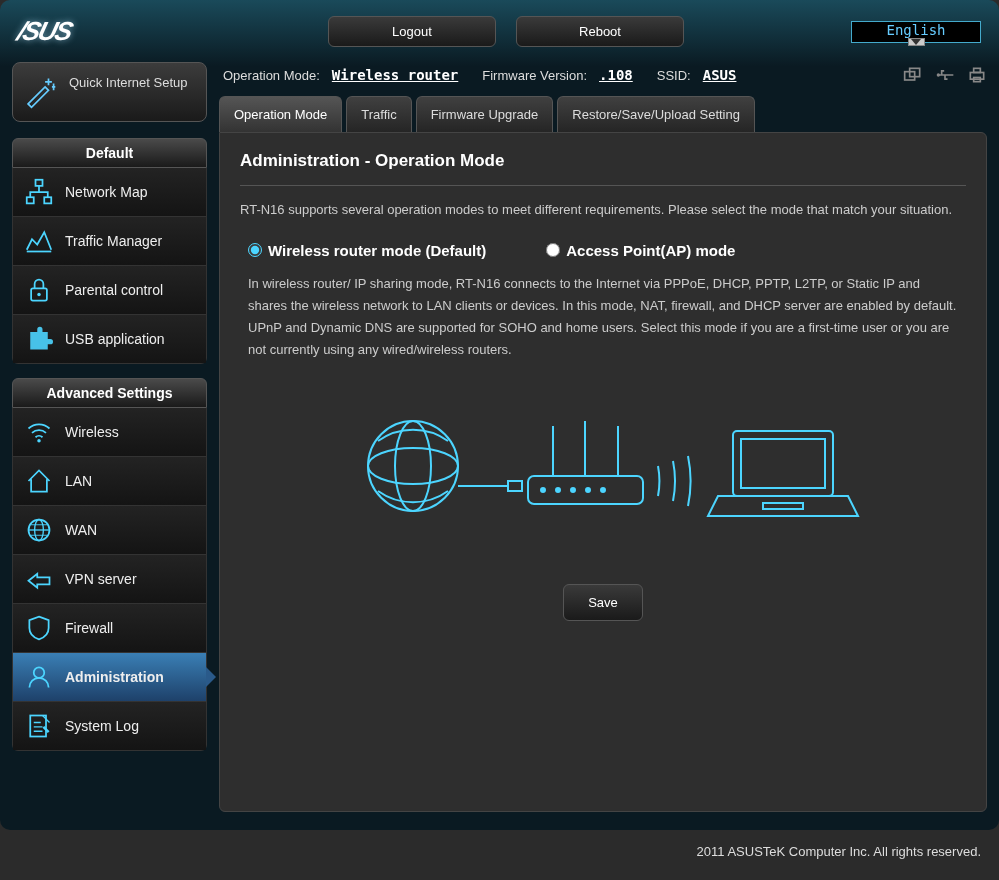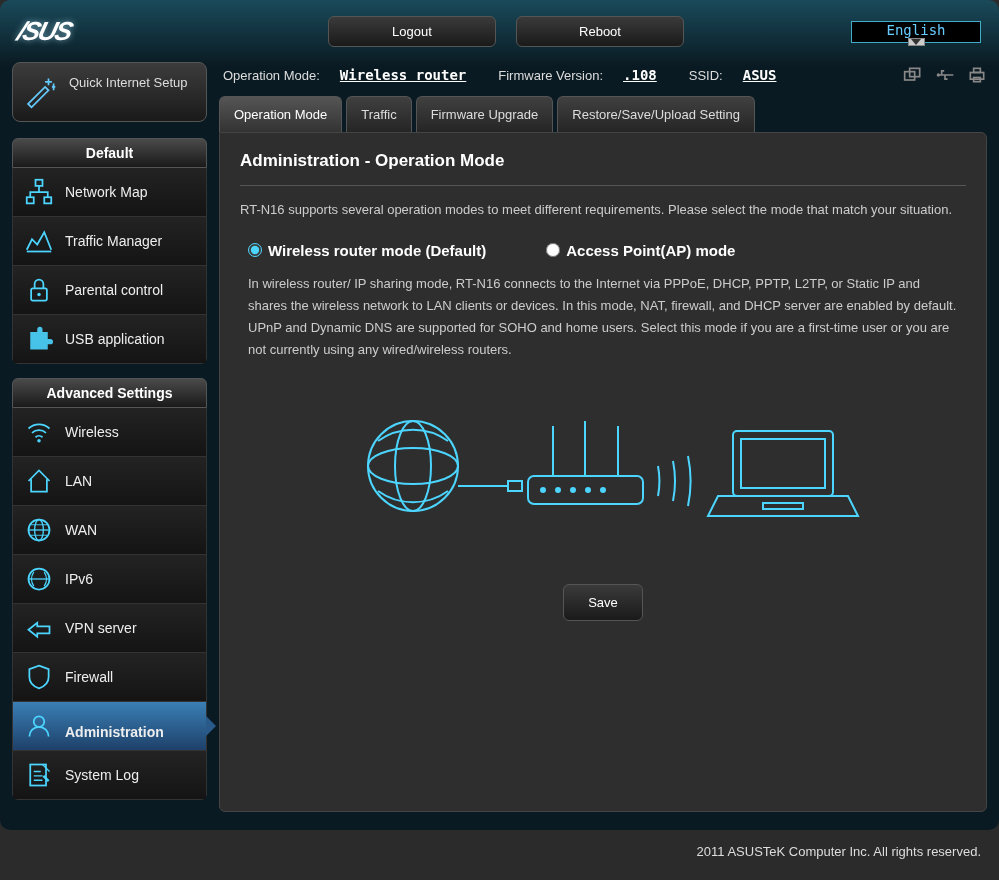--- a/index.html
+++ b/index.html
@@ -107,40 +107,39 @@
   gap: 12px;
   padding: 10px 12px;
   background: linear-gradient(to bottom, #232323, #141414);
   border-top: 1px solid #333;
   cursor: pointer;
   position: relative;
 }
 .menu-item:first-child { border-top: none; }
 .menu-item.active {
   background: linear-gradient(to bottom, #3a7fb5, #1e416a);
-  align-items: flex-end;
 }
 .menu-item.active::after {
   content: '';
   position: absolute;
   right: -10px;
   top: 50%;
   transform: translateY(-50%);
   border-top: 10px solid transparent;
   border-bottom: 10px solid transparent;
   border-left: 10px solid #2a5a8a;
 }
 .menu-icon { width: 28px; height: 28px; color: #4cd5ff; flex-shrink: 0; }
 .menu-label { font-size: 14px; color: #eee; }
 .menu-item.active .menu-label { font-weight: bold; }
 .content { flex: 1; }
 .info-row {
   display: flex;
   align-items: center;
-  gap: 20px;
+  gap: 12px;
   padding: 4px 0 12px 4px;
   font-size: 13px;
   color: #ddd;
 }
 .info-row .val { color: #fff; font-weight: bold; text-decoration: underline; font-family: monospace; font-size: 14px; }
 .info-icons { margin-left: auto; display: flex; gap: 12px; color: #888; }
 .info-icons svg { width: 20px; height: 18px; }
 .tabs { display: flex; gap: 4px; }
 .tab {
   background: linear-gradient(to bottom, #404040, #252525);
@@ -273,28 +272,20 @@
               <circle cx="16" cy="16" r="12" fill="none" stroke="currentColor" stroke-width="2"></circle>
               <ellipse cx="16" cy="16" rx="5" ry="12" fill="none" stroke="currentColor" stroke-width="1.5"></ellipse>
               <line x1="4" y1="16" x2="28" y2="16" stroke="currentColor" stroke-width="1.5"></line>
               <line x1="6" y1="10" x2="26" y2="10" stroke="currentColor" stroke-width="1"></line>
               <line x1="6" y1="22" x2="26" y2="22" stroke="currentColor" stroke-width="1"></line>
             </svg>
           <span class="menu-label">WAN</span>
         </div>
         <div class="menu-item">
           <svg class="menu-icon" viewBox="0 0 32 32">
-              <circle cx="16" cy="16" r="12" fill="none" stroke="currentColor" stroke-width="2"></circle>
-              <path d="M10 8 a14 14 0 0 0 0 16 M22 8 a14 14 0 0 1 0 16" fill="none" stroke="currentColor" stroke-width="1.5"></path>
-              <line x1="4" y1="16" x2="28" y2="16" stroke="currentColor" stroke-width="1.5"></line>
-            </svg>
-          <span class="menu-label">IPv6</span>
-        </div>
-        <div class="menu-item">
-          <svg class="menu-icon" viewBox="0 0 32 32">
               <path d="M4 18 L14 10 L14 14 L28 14 L28 22 L14 22 L14 26 Z" fill="none" stroke="currentColor" stroke-width="2"></path>
             </svg>
           <span class="menu-label">VPN server</span>
         </div>
         <div class="menu-item">
           <svg class="menu-icon" viewBox="0 0 32 32">
               <path d="M16 3 L27 7 V16 C27 23 22 27 16 29 C10 27 5 23 5 16 V7 Z" fill="none" stroke="currentColor" stroke-width="2"></path>
             </svg>
           <span class="menu-label">Firewall</span>
         </div>

